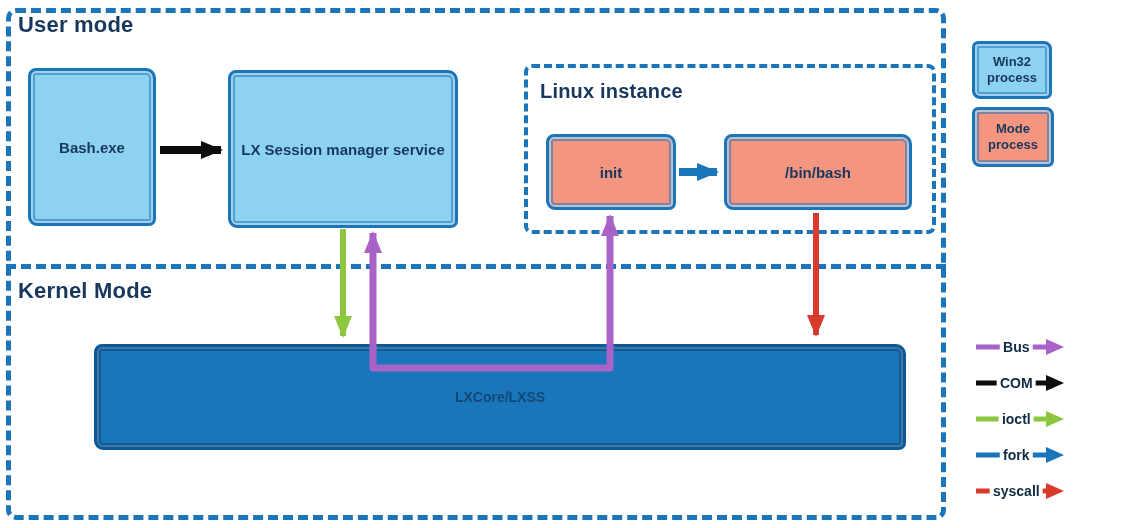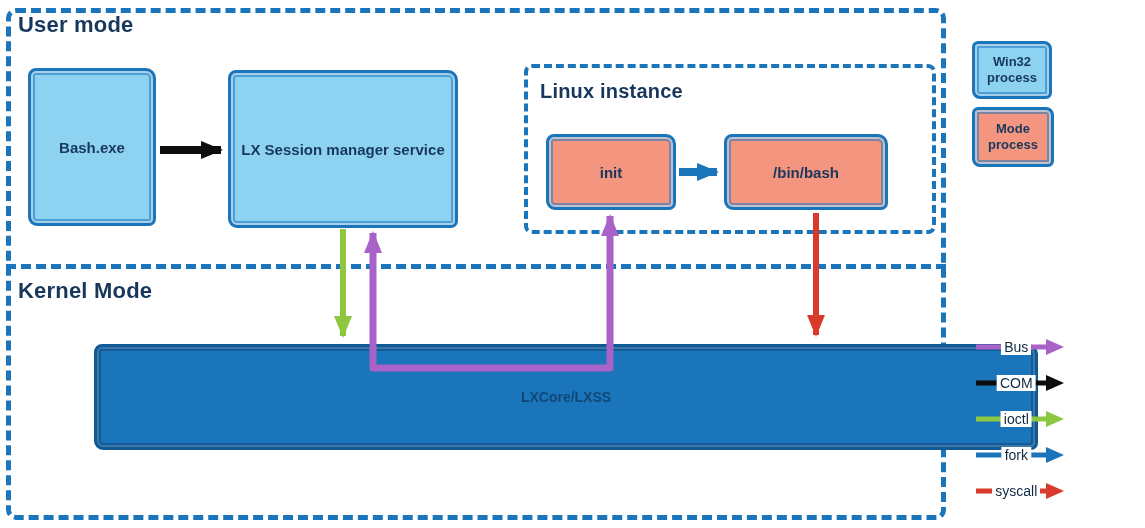--- a/index.html
+++ b/index.html
@@ -93,21 +93,21 @@
   }
   .legend-row svg { position: absolute; left: 0; top: 0; }
   .legend-label {
     position: absolute;
     left: 46%;
     top: 50%;
     transform: translate(-50%, -50%);
     background: #ffffff;
     padding: 0 3px;
     font-size: 14px;
-    font-weight: normal;
+    font-weight: bold;
     color: #102a43;
     white-space: nowrap;
   }
 </style>
 </head>
 <body>
 
 <div class="canvas">
 
   <div class="dashed-box" style="left:6px; top:8px; width:940px; height:512px;"></div>
@@ -118,23 +118,23 @@
 
   <div class="node blue-node" style="left:228px; top:70px; width:230px; height:158px;">LX Session manager service</div>
 
   <div class="node blue-node" style="left:28px; top:68px; width:128px; height:158px;">Bash.exe</div>
 
   <div class="dashed-box inner" style="left:524px; top:64px; width:412px; height:170px;"></div>
   <div class="section-label small" style="left:540px; top:80px;">Linux instance</div>
 
   <div class="node pink-node" style="left:546px; top:134px; width:130px; height:76px;">init</div>
 
-  <div class="node pink-node" style="left:724px; top:134px; width:164px; height:76px;">/bin/bash</div>
-
-  <div class="node kernel-node" style="left:94px; top:344px; width:944px; height:106px;">LXCore/LXSS</div>
+  <div class="node pink-node" style="left:724px; top:134px; width:188px; height:76px;">/bin/bash</div>
+
+  <div class="node kernel-node" style="left:94px; top:344px; width:812px; height:106px;">LXCore/LXSS</div>
 
   <svg class="arrow-layer" viewBox="0 0 1145 528">
     <defs>
       <marker id="m-black" markerUnits="userSpaceOnUse" markerWidth="26" markerHeight="22" refX="22" refY="11" orient="auto">
         <path d="M2,2 L24,11 L2,20 Z" fill="#0d0d0d"></path>
       </marker>
       <marker id="m-blue" markerUnits="userSpaceOnUse" markerWidth="26" markerHeight="22" refX="22" refY="11" orient="auto">
         <path d="M2,2 L24,11 L2,20 Z" fill="#1b75bb"></path>
       </marker>
       <marker id="m-green" markerUnits="userSpaceOnUse" markerWidth="26" markerHeight="22" refX="22" refY="11" orient="auto">

